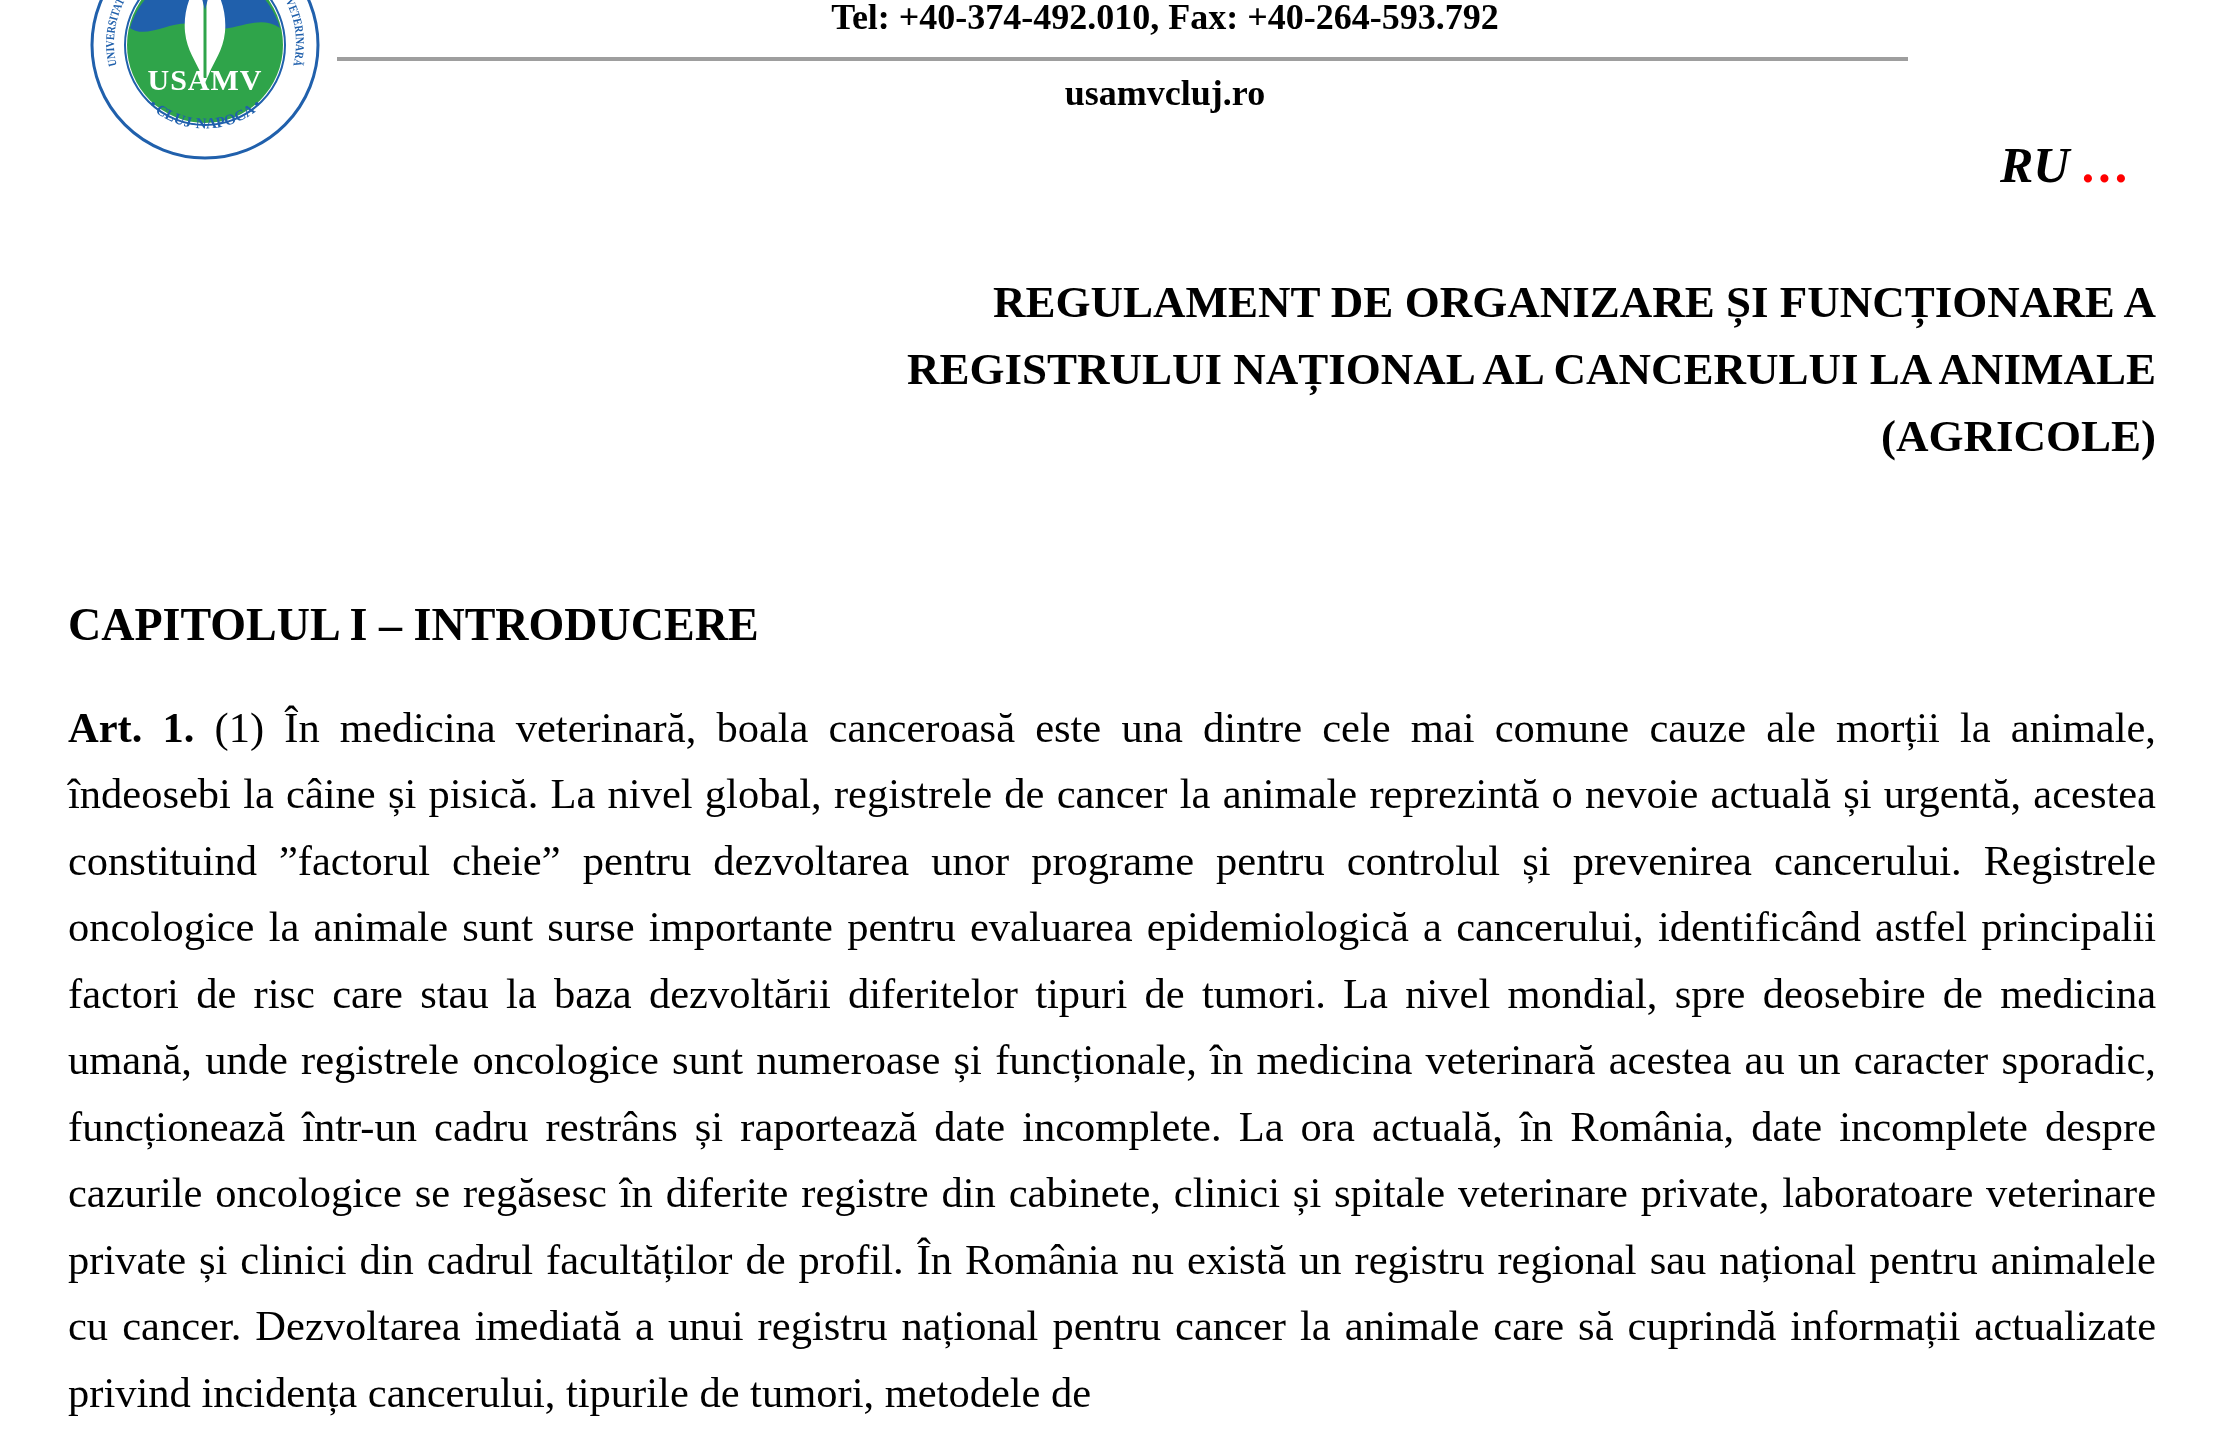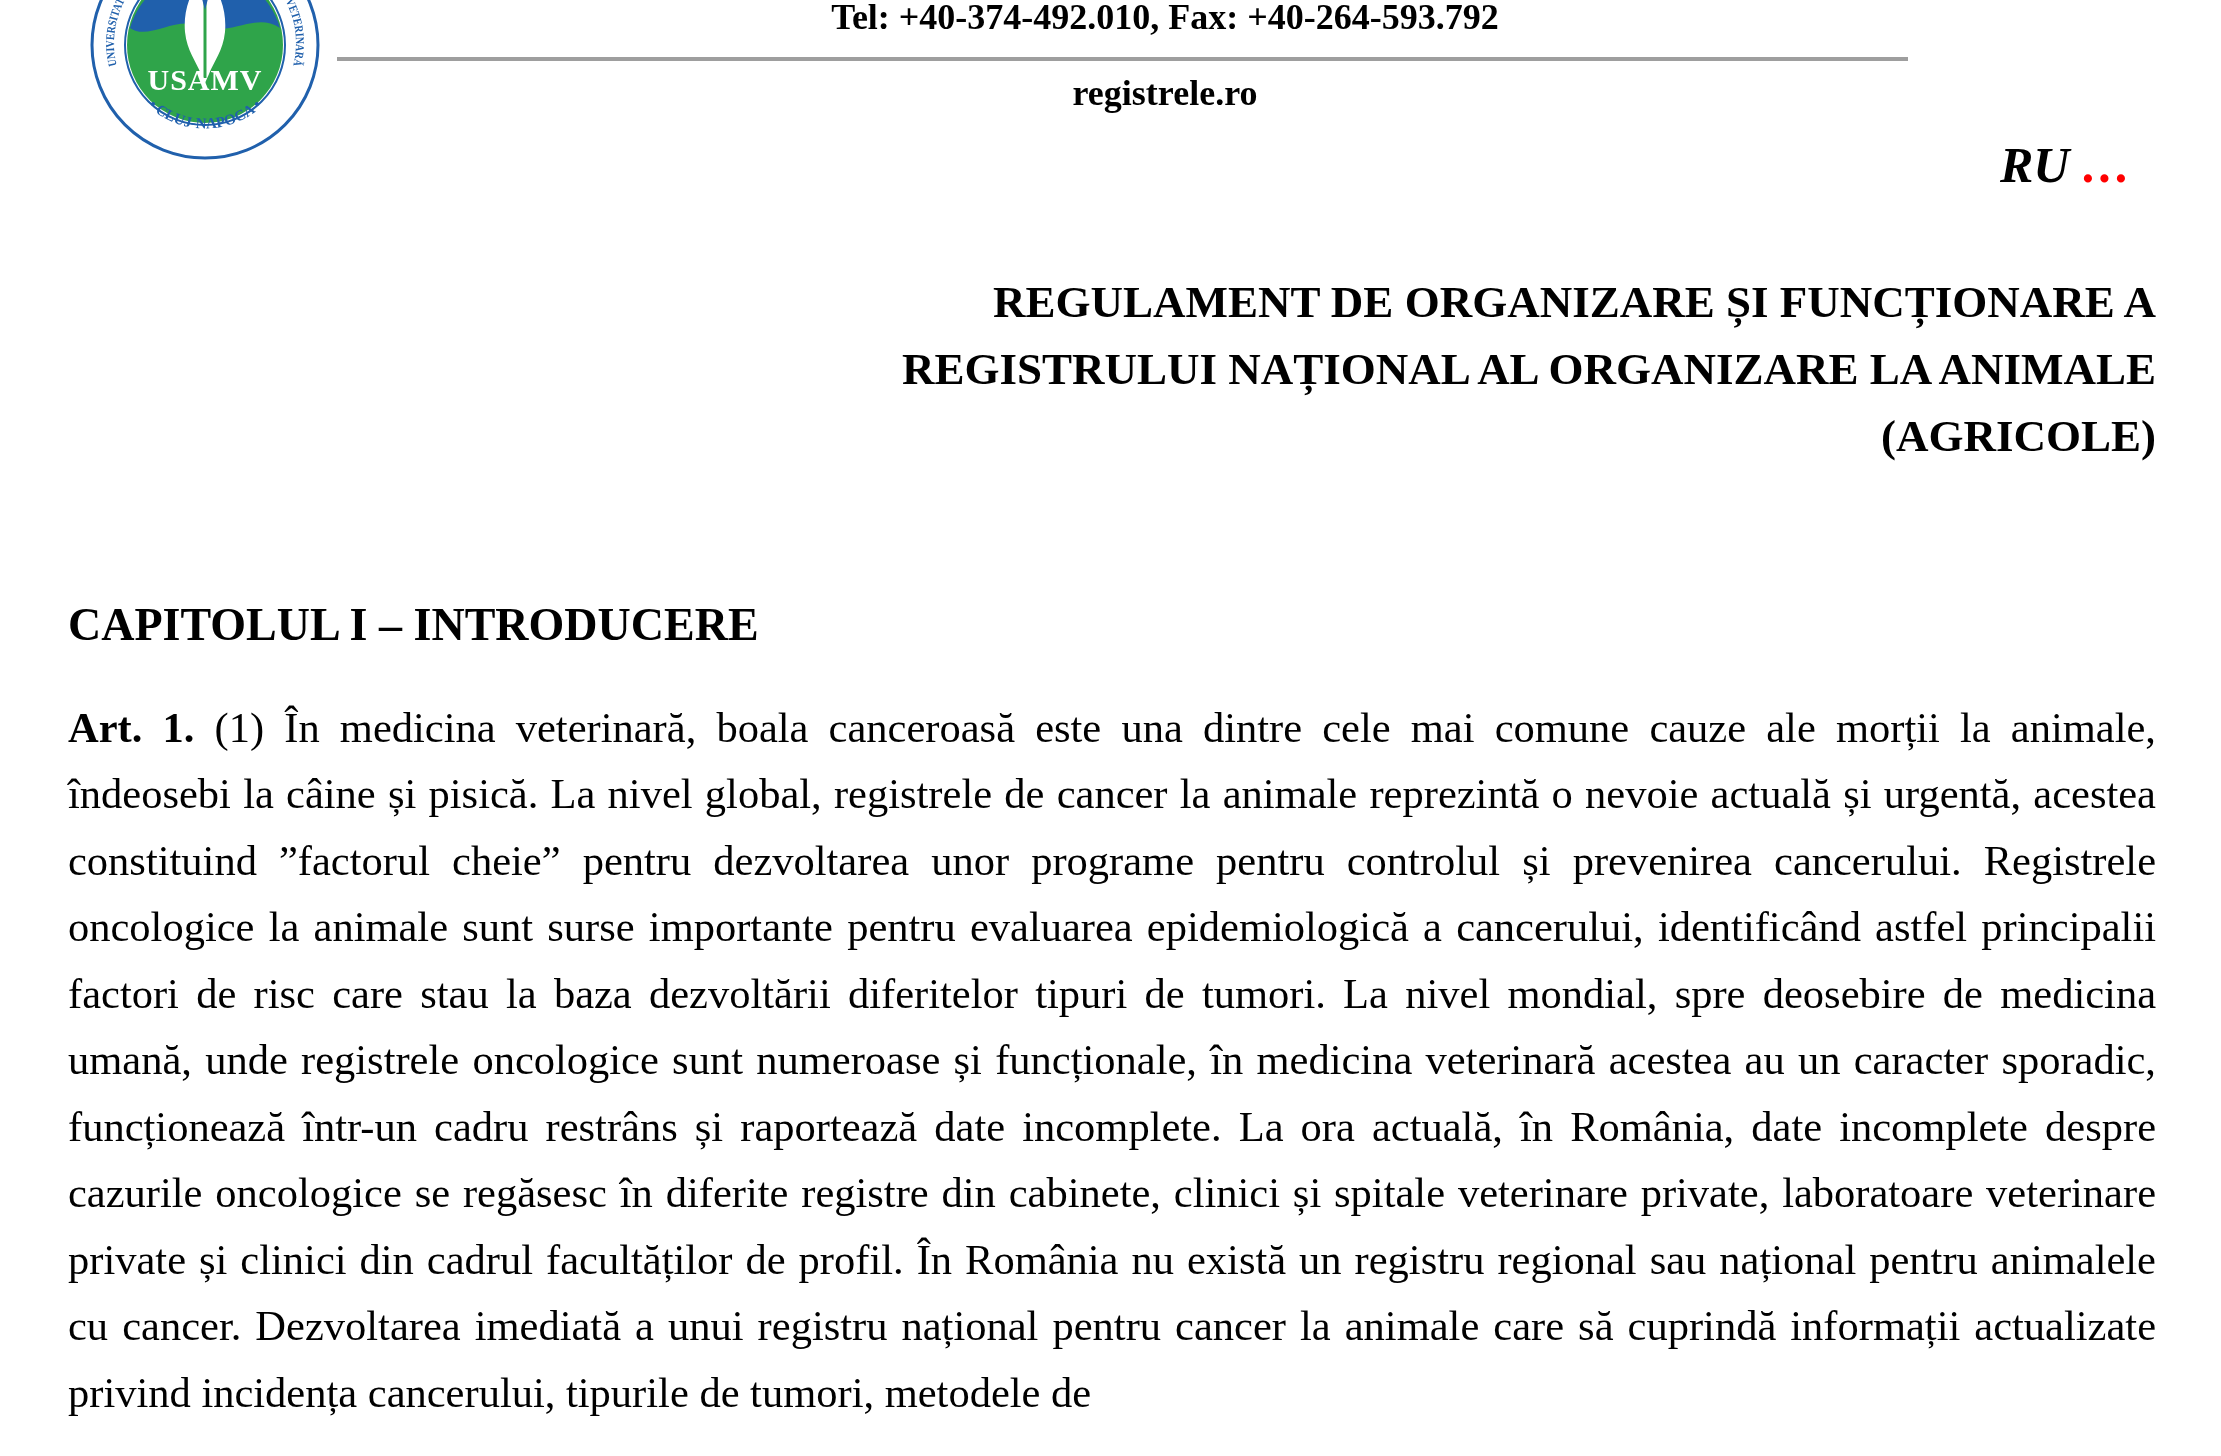--- a/index.html
+++ b/index.html
@@ -47,29 +47,29 @@
     <text font-size="12" font-weight="bold" font-family="Liberation Serif, DejaVu Serif, serif" fill="#2060ac">
       <textPath href="#arcTop" startOffset="50%" text-anchor="middle" textLength="330" lengthAdjust="spacingAndGlyphs">UNIVERSITATEA DE ȘTIINȚE AGRICOLE ȘI MEDICINĂ VETERINARĂ</textPath>
     </text>
     <text font-size="15" font-weight="bold" font-family="Liberation Serif, DejaVu Serif, serif" fill="#2060ac">
       <textPath href="#arcBot" startOffset="50%" text-anchor="middle">• CLUJ-NAPOCA •</textPath>
     </text>
   </svg>
 
   <div class="tel">Tel: +40-374-492.010, Fax: +40-264-593.792</div>
   <div class="rule"></div>
-  <div class="site">registrele.ro</div>
+  <div class="site">usamvcluj.ro</div>
 
   <div class="lang">
     <span>RU</span><span class="dots">...</span>
   </div>
 
   <div class="title">
     <div>REGULAMENT DE ORGANIZARE ȘI FUNCȚIONARE A</div>
-    <div>REGISTRULUI NAȚIONAL AL ORGANIZARE LA ANIMALE</div>
+    <div>REGISTRULUI NAȚIONAL AL CANCERULUI LA ANIMALE</div>
     <div>(AGRICOLE)</div>
   </div>
 
   <div class="chapter">CAPITOLUL I – INTRODUCERE</div>
 
   <p class="article"><span class="run-bold">Art. 1.</span><span class="run-normal"> (1) În medicina veterinară, boala canceroasă este una dintre cele mai comune cauze ale morții la animale, îndeosebi la câine și pisică. La nivel global, registrele de cancer la animale reprezintă o nevoie actuală și urgentă, acestea constituind ”</span><span class="run-italic">factorul cheie</span><span class="run-normal">” pentru dezvoltarea unor programe pentru controlul și prevenirea cancerului. Registrele oncologice la animale sunt surse importante pentru evaluarea epidemiologică a cancerului, identificând astfel principalii factori de risc care stau la baza dezvoltării diferitelor tipuri de tumori. La nivel mondial, spre deosebire de medicina umană, unde registrele oncologice sunt numeroase și funcționale, în medicina veterinară acestea au un caracter sporadic, funcționează într-un cadru restrâns și raportează date incomplete. La ora actuală, în România, date incomplete despre cazurile oncologice se regăsesc în diferite registre din cabinete, clinici și spitale veterinare private, laboratoare veterinare private și clinici din cadrul facultăților de profil. În România nu există un registru regional sau național pentru animalele cu cancer. Dezvoltarea imediată a unui registru național pentru cancer la animale care să cuprindă informații actualizate privind incidența cancerului, tipurile de tumori, metodele de</span></p>
 
 </div>
 
 </body></html>

